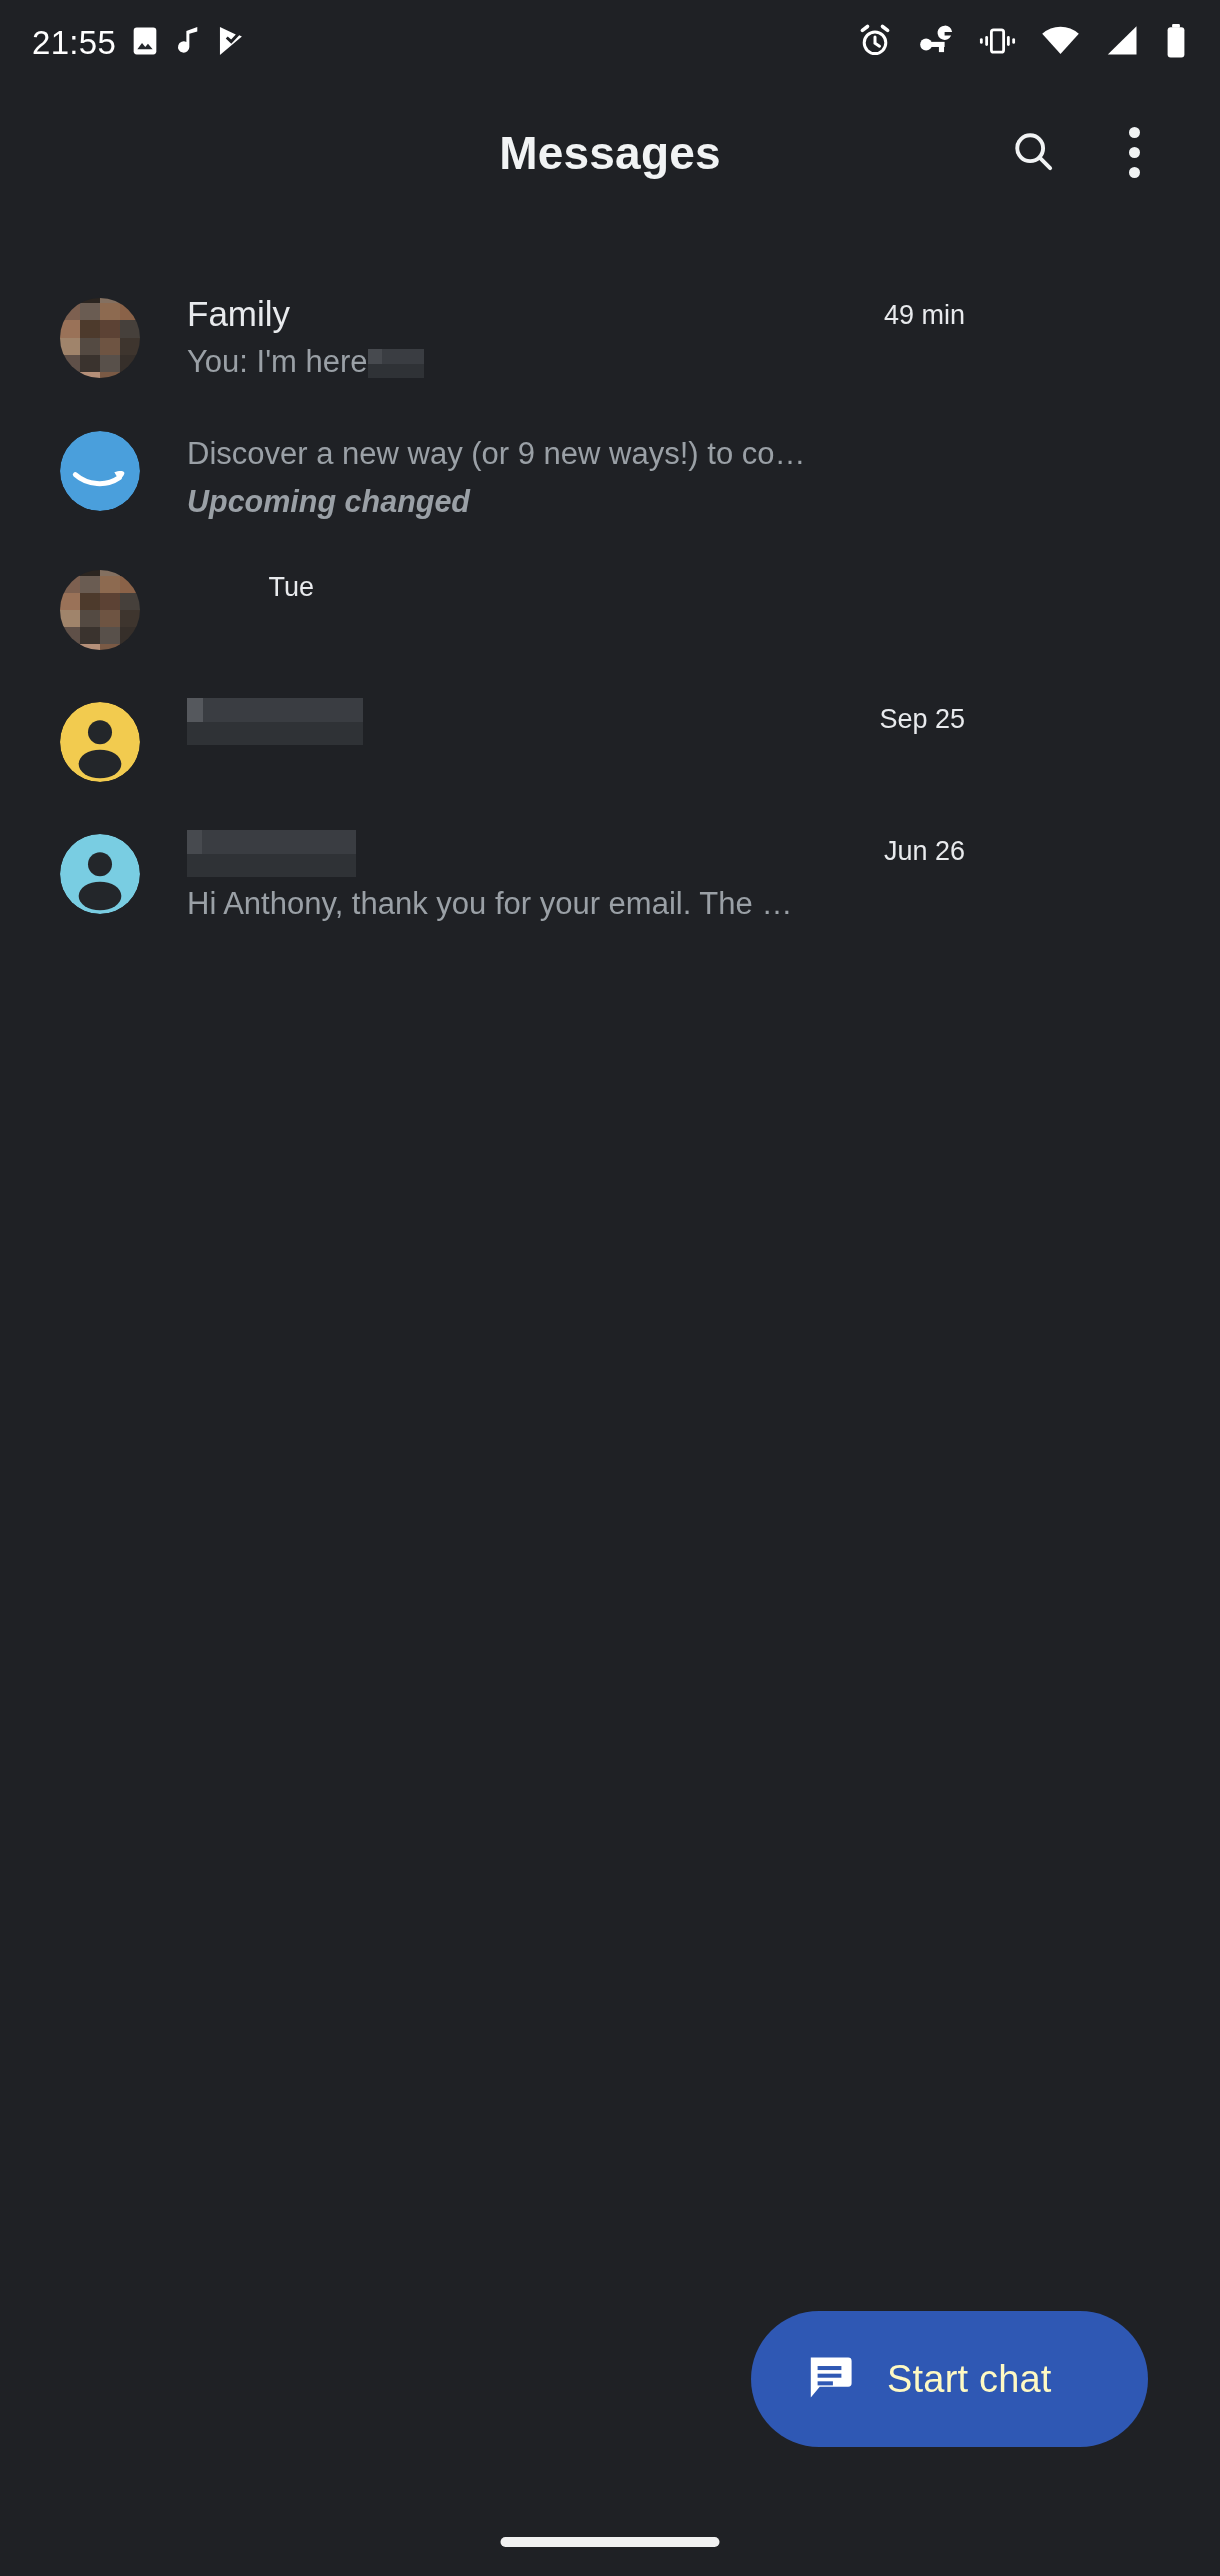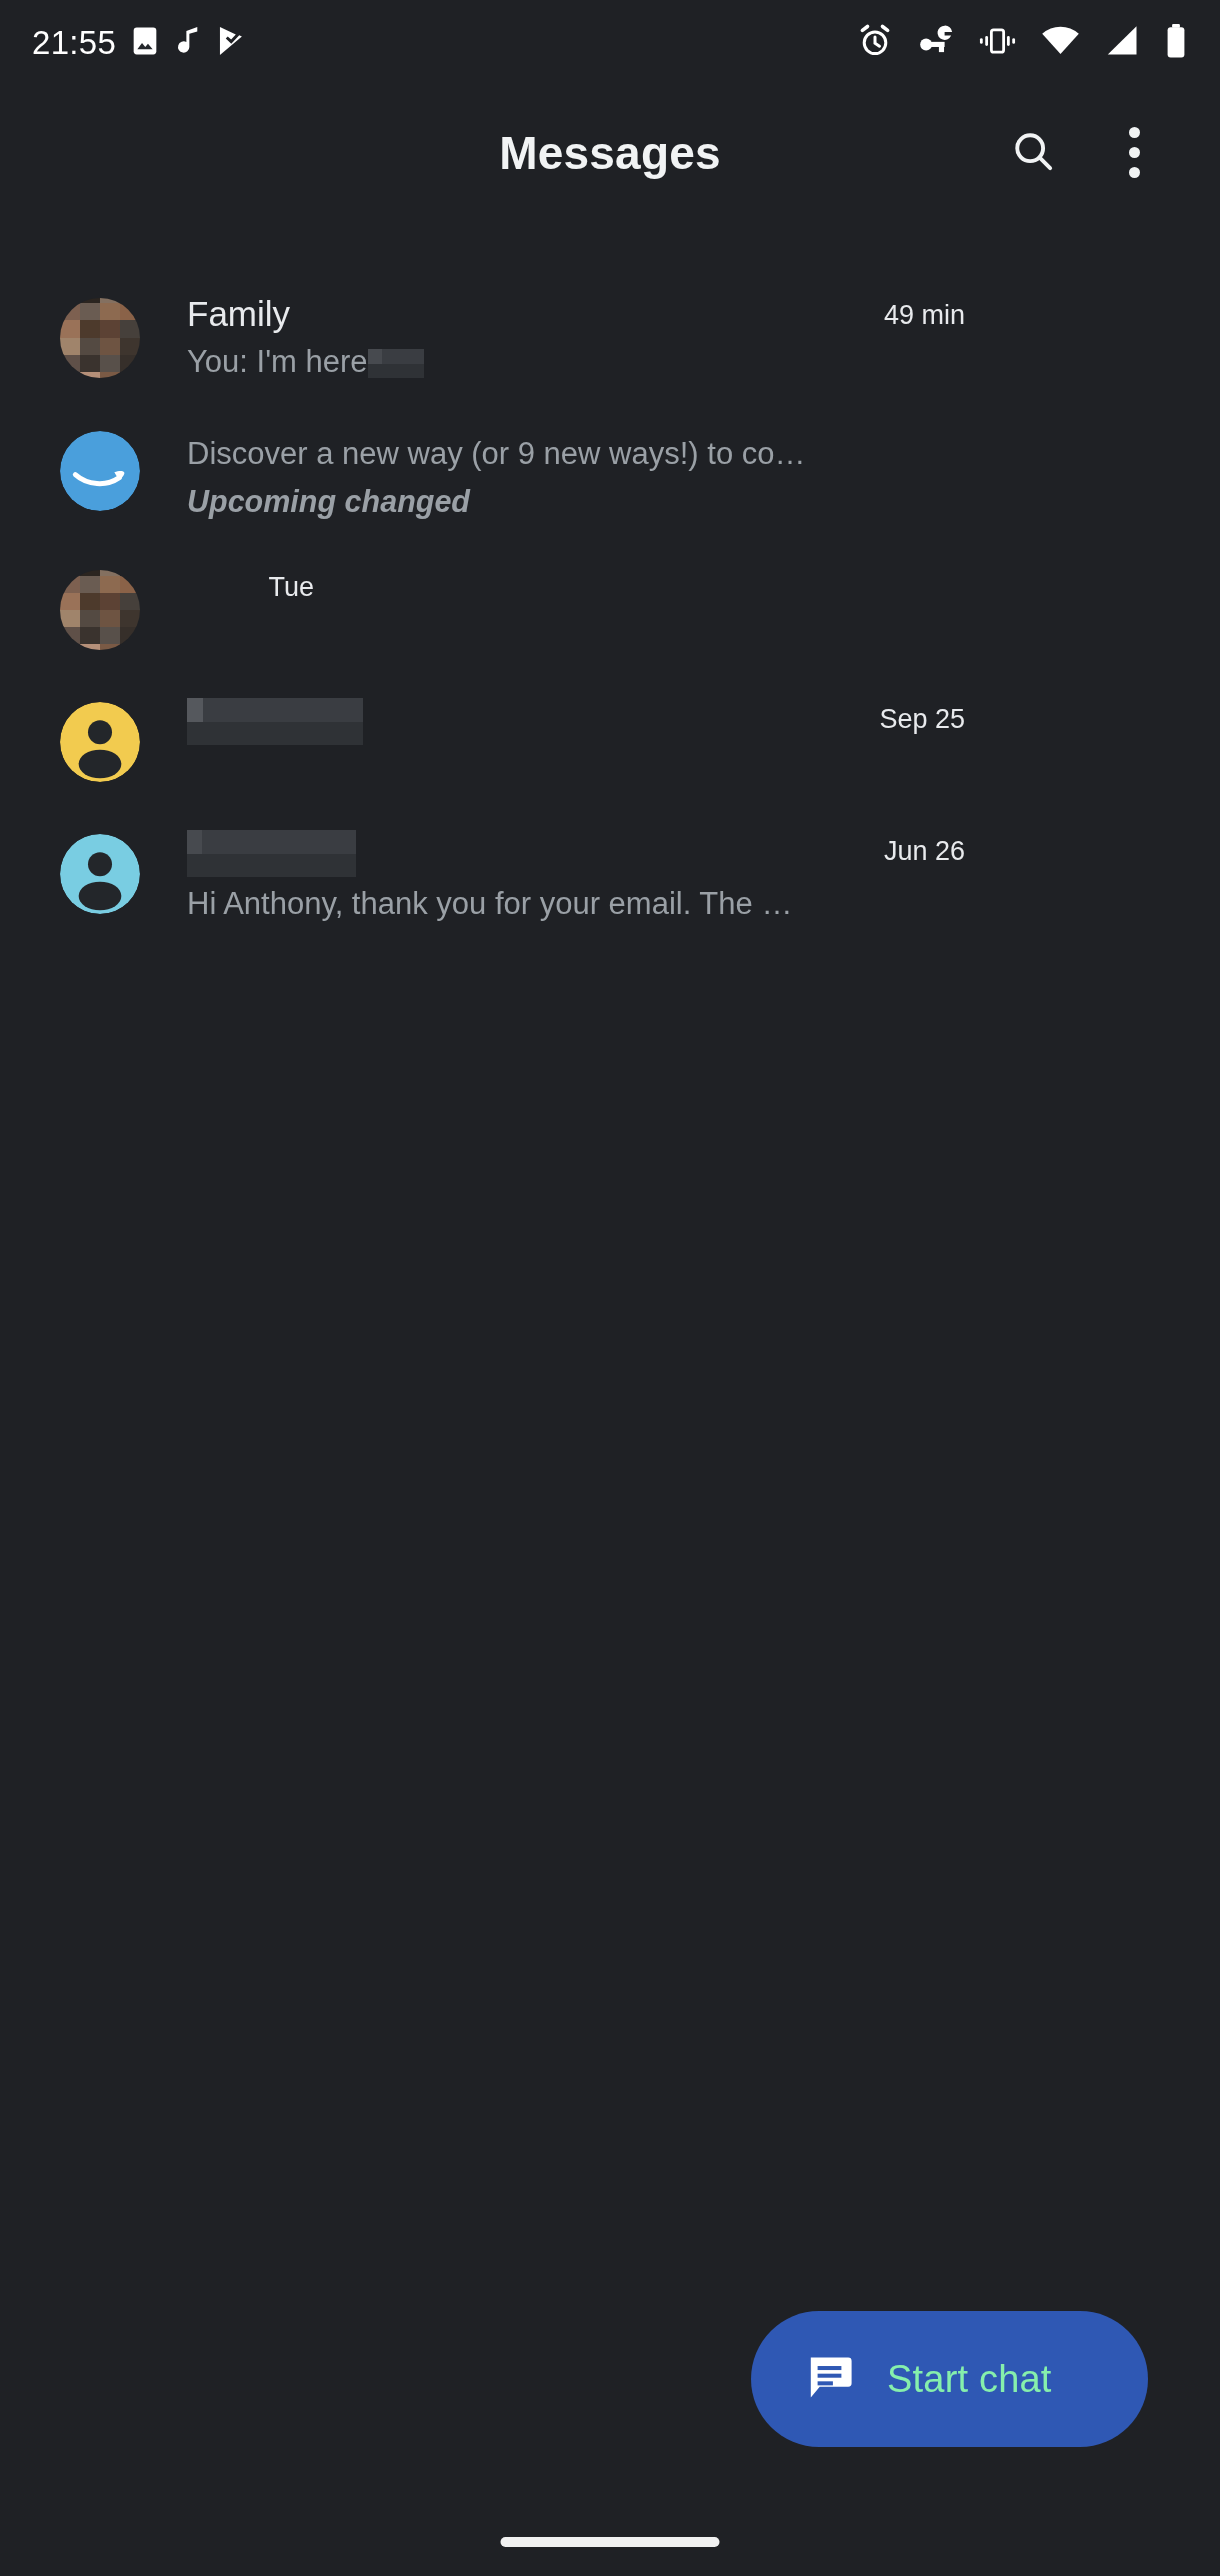--- a/index.html
+++ b/index.html
@@ -164,21 +164,21 @@
     position:absolute;
     left:751px; top:2311px;
     width:397px; height:136px;
     background:#2f58b4;
     border-radius:68px;
     display:flex; align-items:center;
     padding-left:53px;
     cursor:pointer;
   }
   #start-chat-label {
-    color:#86efac;
+    color:#fef9c3;
     font-size:38px;
     margin-left:32px;
     font-weight:400;
     letter-spacing:0.2px;
   }
 
   
   #nav-pill {
     position:absolute;
     left:50%; transform:translateX(-50%);

